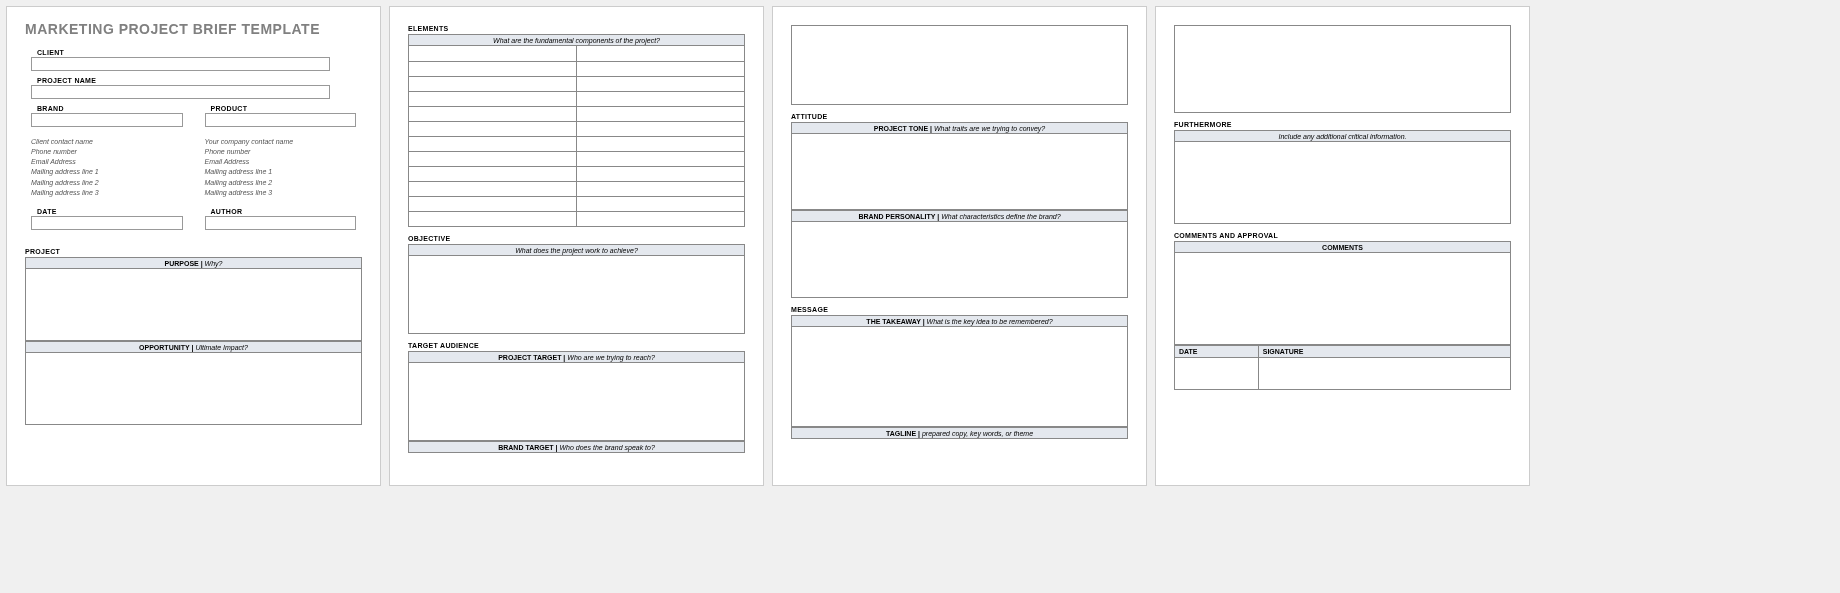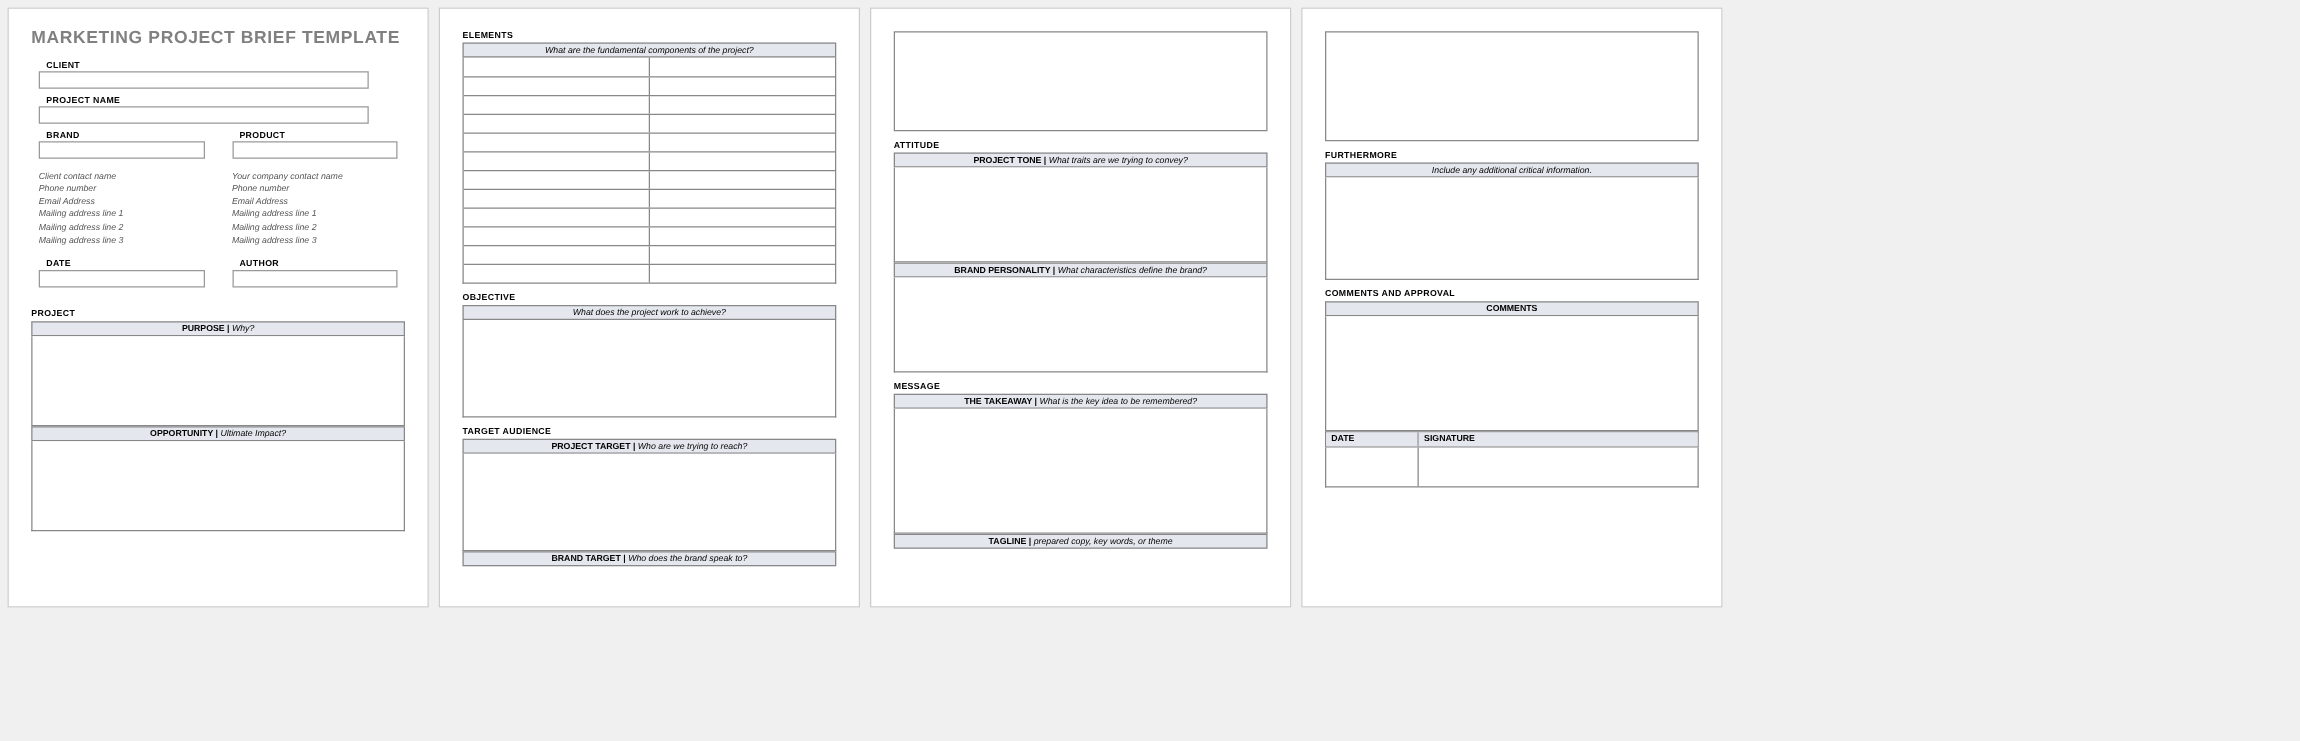--- a/index.html
+++ b/index.html
@@ -8,21 +8,21 @@
     font-family: Arial, Helvetica, sans-serif;
     font-size: 8px;
     padding: 6px;
     display: flex;
     gap: 8px;
     justify-content: flex-start;
   }
   .page {
     background: #fff;
     border: 1px solid #ccc;
-    width: 337px;
+    width: 375px;
     height: 480px;
     padding: 14px 18px 14px 18px;
     flex-shrink: 0;
   }
   .title {
     font-size: 14px;
     font-weight: bold;
     color: #808080;
     letter-spacing: 0.5px;
     margin-bottom: 12px;

